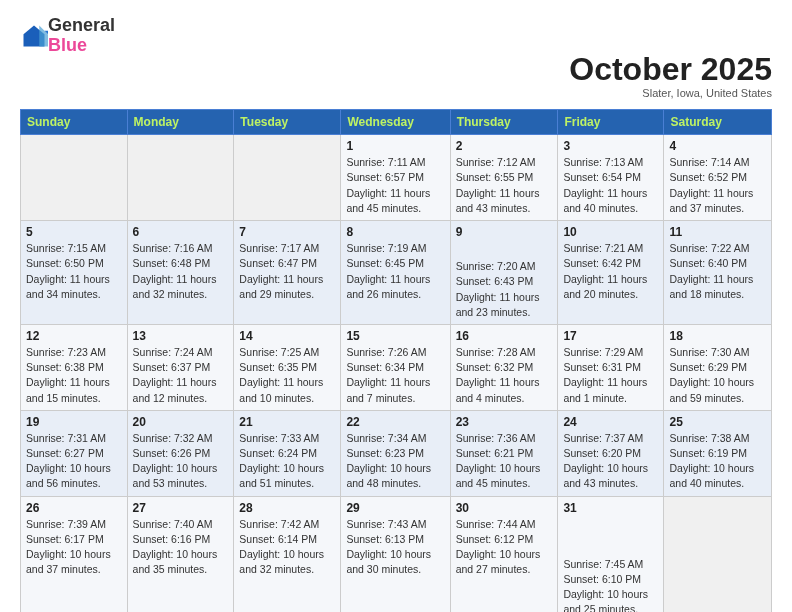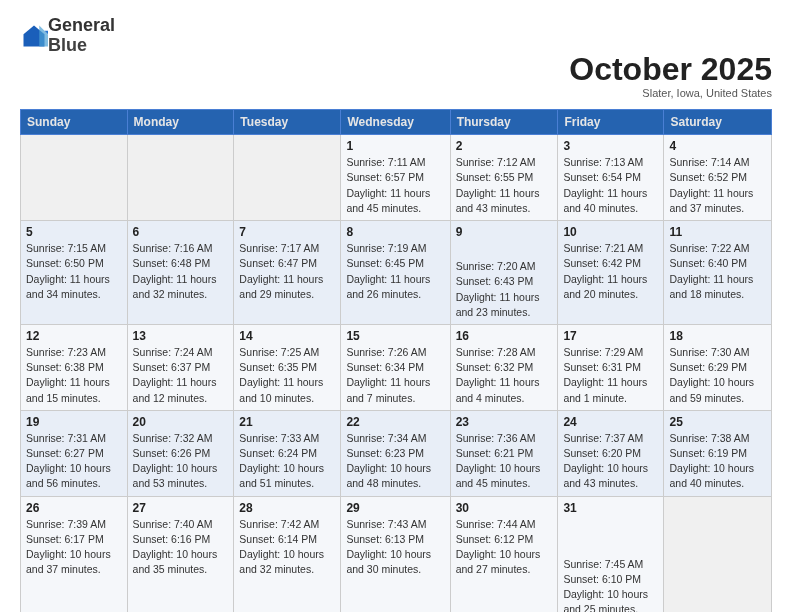--- a/index.html
+++ b/index.html
@@ -25,21 +25,21 @@
     .logo {
       display: flex;
       align-items: center;
     }
     .logo-text {
       font-size: 18px;
       font-weight: bold;
       line-height: 1.1;
     }
     .logo-general { color: #333; }
-    .logo-blue { color: #404040; }
+    .logo-blue { color: #ec4899; }
     .logo-icon {
       width: 28px;
       height: 28px;
     }
     .title-block {
       text-align: right;
       margin-top: 36px;
     }
     .title-block h1 {
       font-size: 32px;
@@ -52,21 +52,21 @@
       font-weight: normal;
       color: #555;
     }
     .calendar {
       width: 100%;
       border-collapse: collapse;
       font-size: 10.5px;
     }
     .calendar thead th {
       background: #2563b0;
-      color: #e5e5e5;
+      color: #bef264;
       text-align: left;
       padding: 5px 6px;
       font-size: 12px;
       font-weight: bold;
       border: 1px solid #4a7fd4;
     }
     .calendar tbody td {
       vertical-align: top;
       border: 1px solid #ccc;
       padding: 4px 5px;

